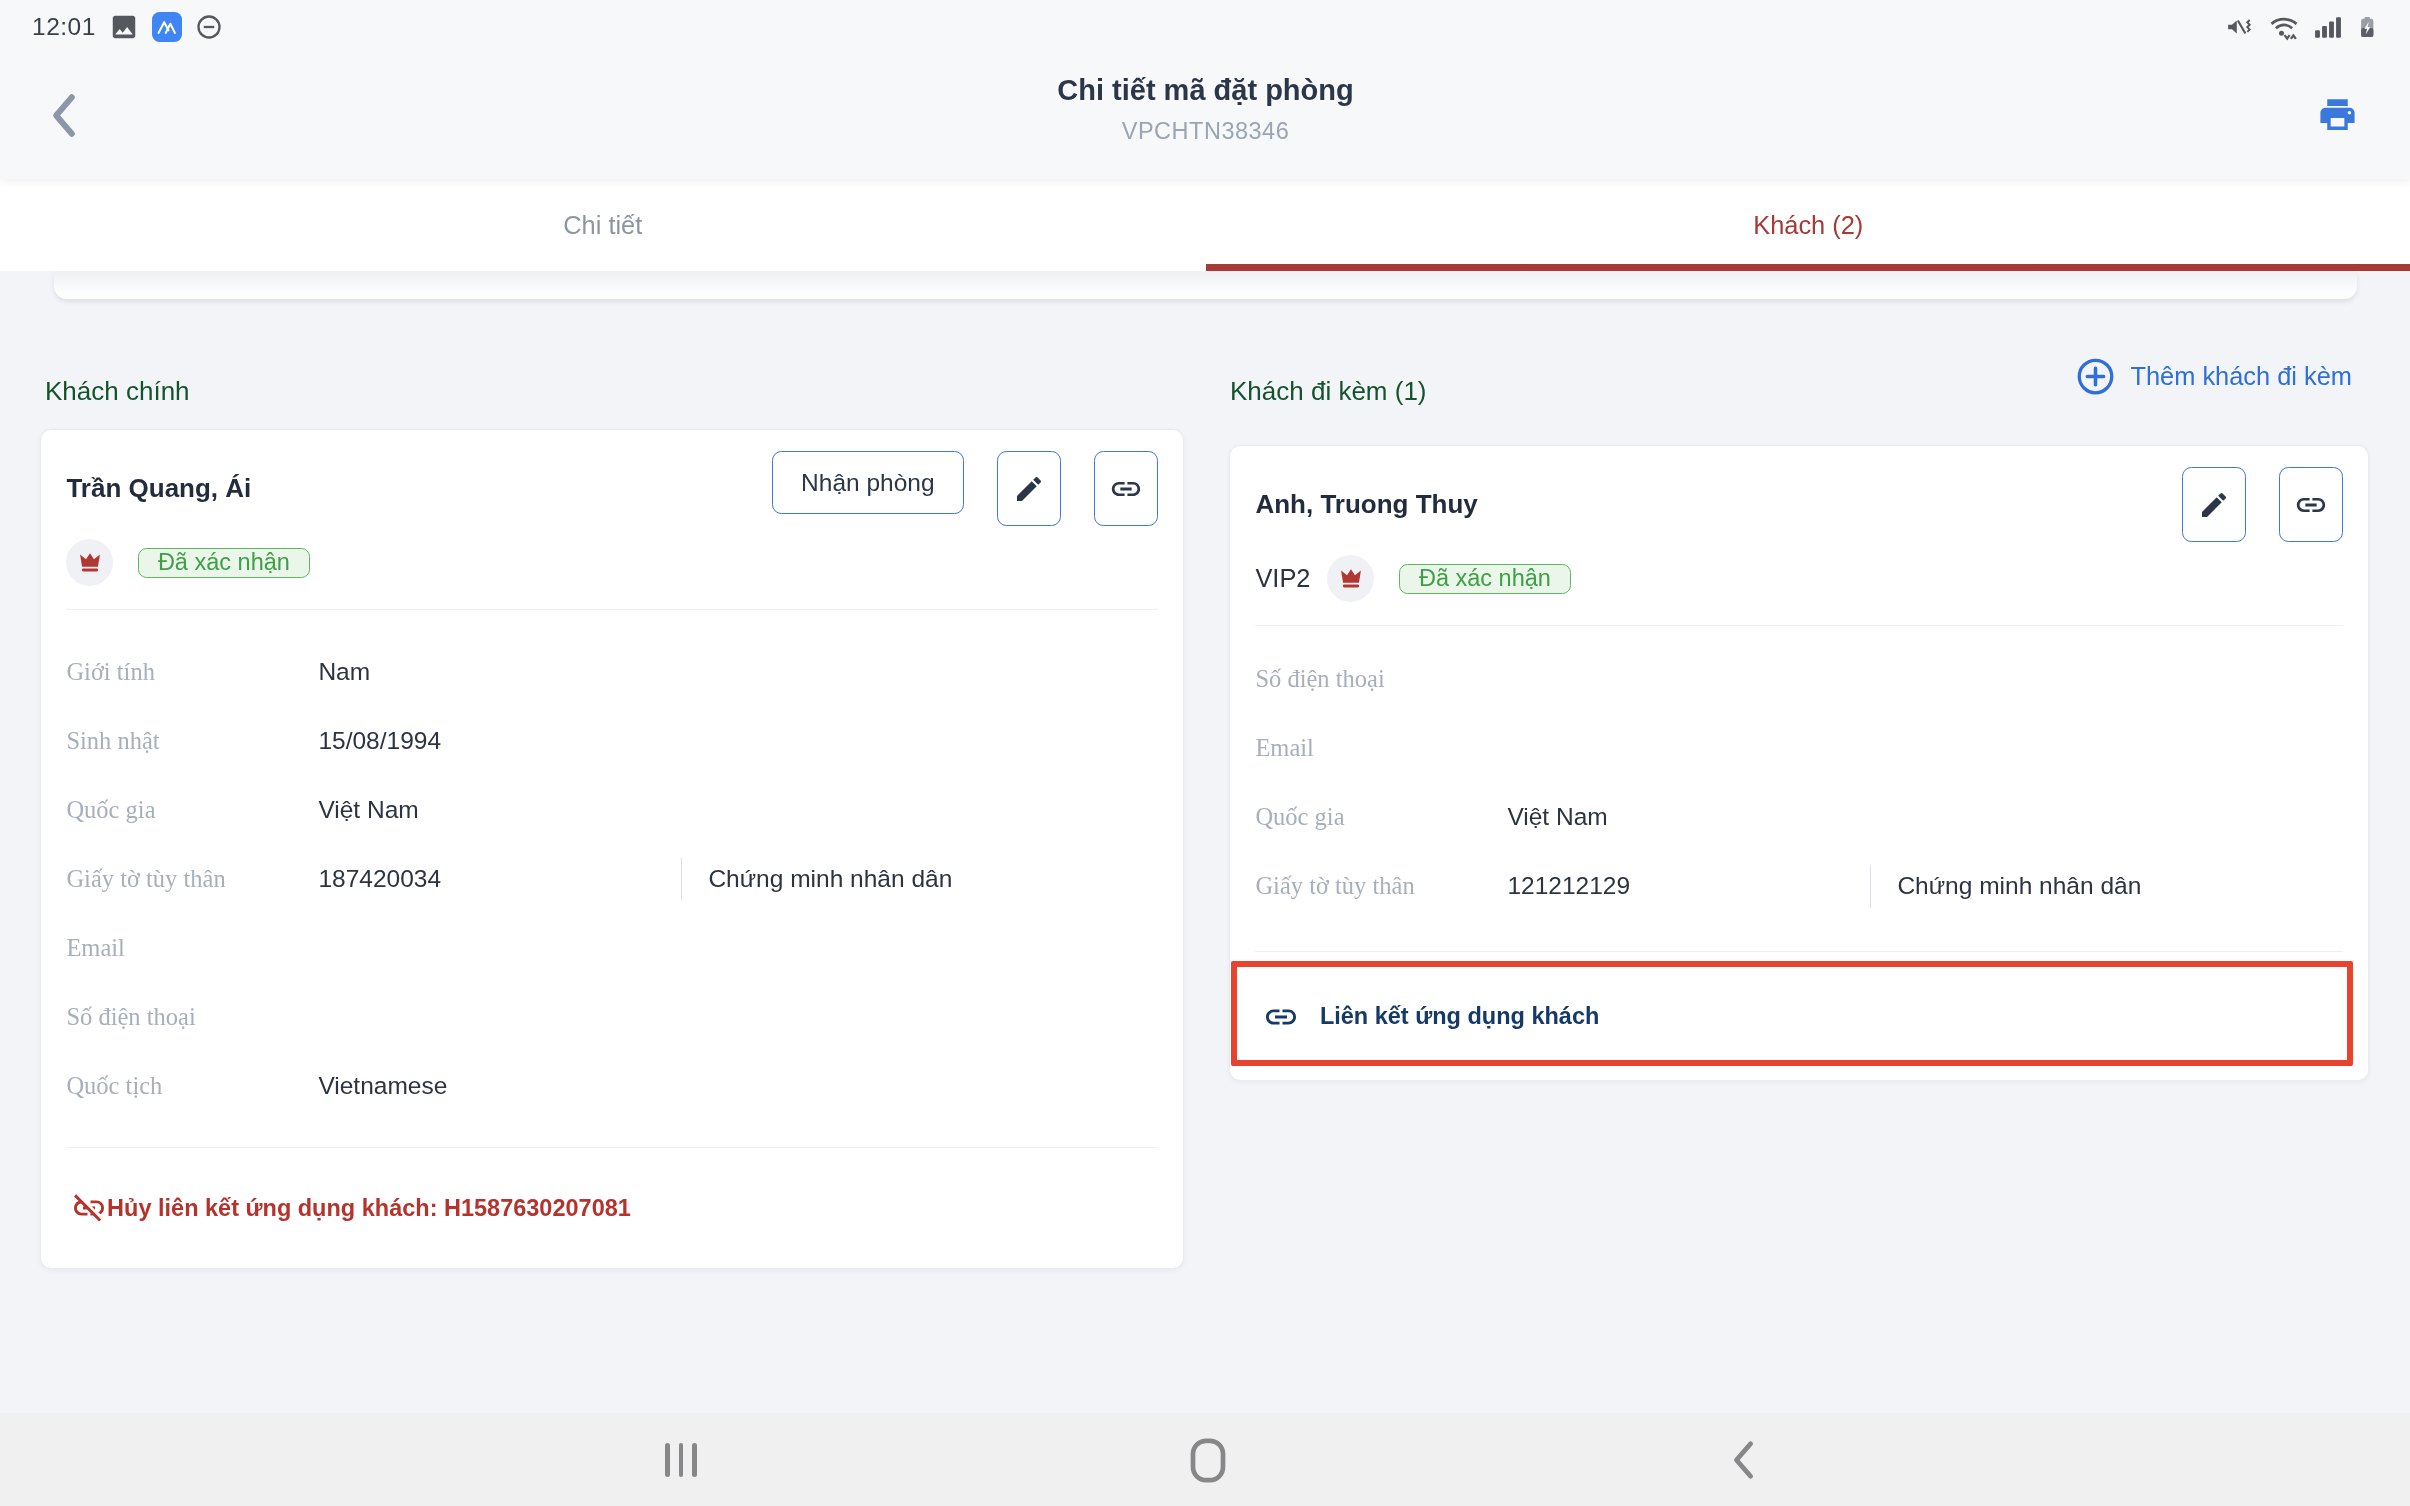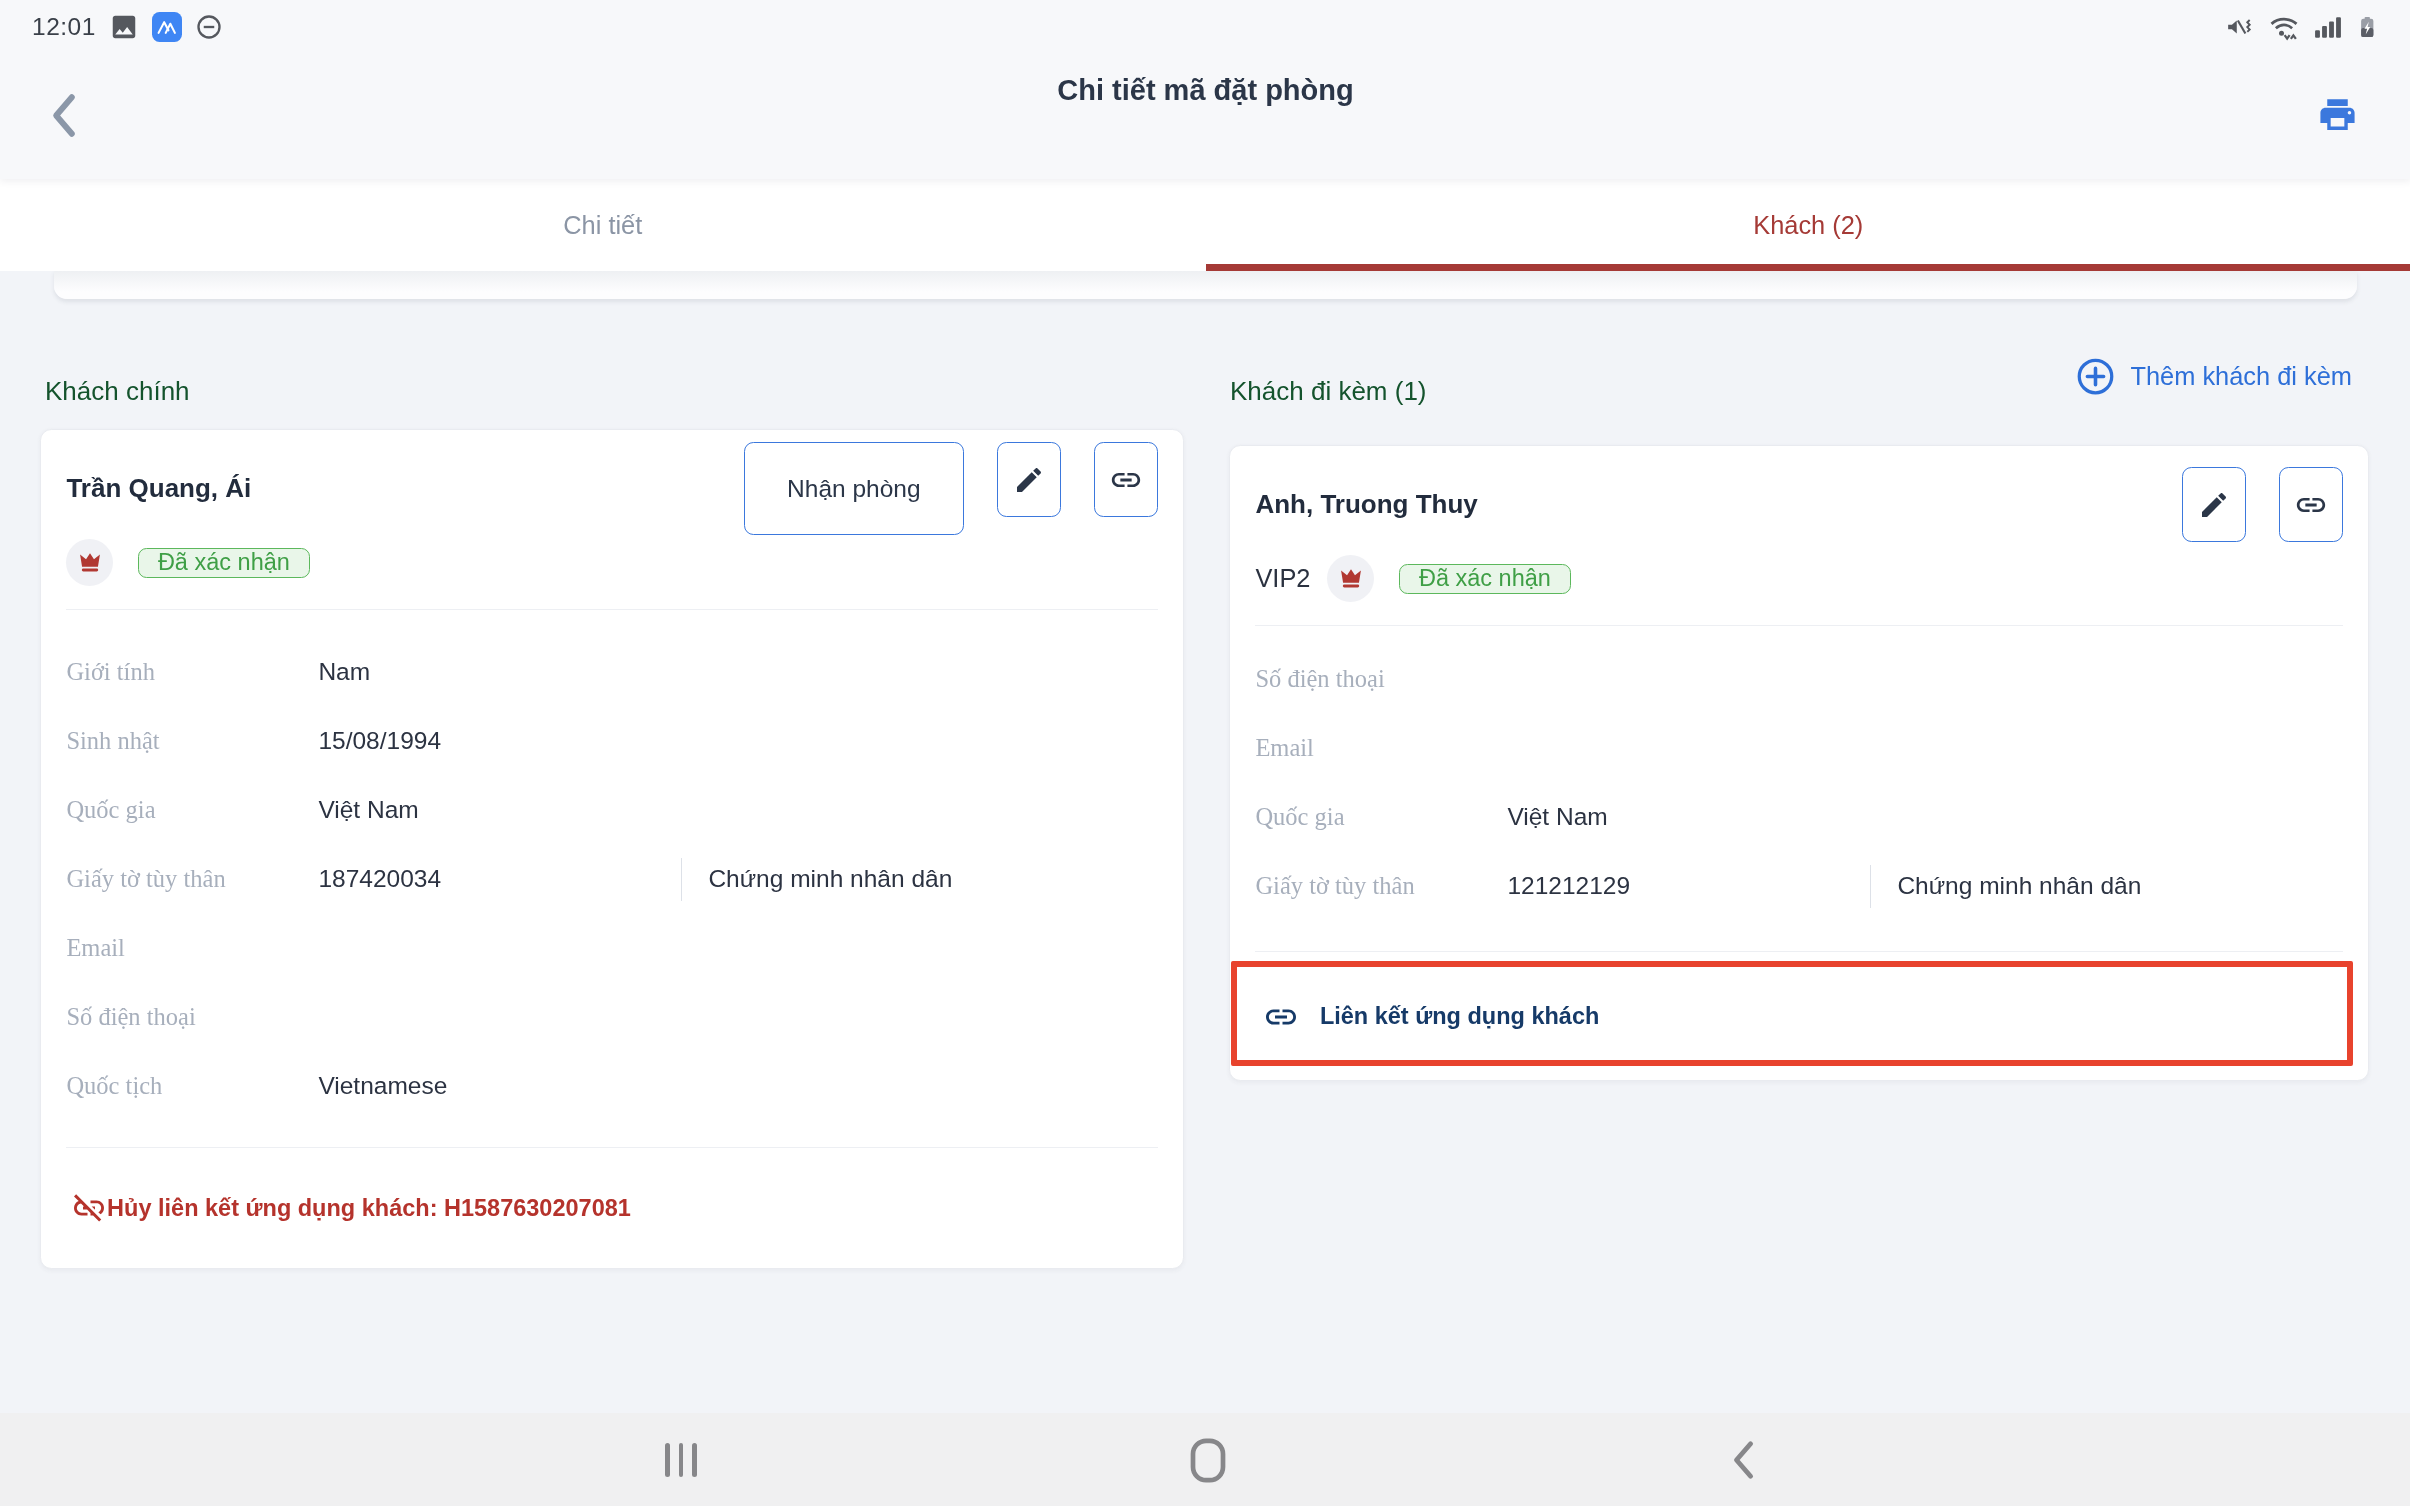--- a/index.html
+++ b/index.html
@@ -69,21 +69,21 @@
     box-shadow:0 1.9px 4.7px rgba(50,60,80,.05);
     padding:0 25.4px;
   }
   .card-main { left:40px;   top:429px; width:1144px; height:840px; }
   .card-comp { left:1229px; top:445px; width:1140px; height:636px; }
   .card-head { display:flex; align-items:center; justify-content:space-between;
     margin-top:21px; height:75px; }
   .guest-name { font-size:26px; font-weight:700; color:#222c3d; }
   .head-actions { display:flex; gap:33px; }
   .btn-checkin {
-    height:93px; padding:0 42px; background:#fff;
+    height:63px; padding:0 28px; background:#fff;
     border:1.9px solid #3b78dd; border-radius:9.4px;
     display:flex; align-items:center; font-size:24.5px; color:#2b3648; cursor:pointer;
   }
   .icon-btn {
     width:64px; height:75px; background:#fff;
     border:1.9px solid #3b78dd; border-radius:9.4px;
     display:flex; align-items:center; justify-content:center; cursor:pointer;
   }
   .vip-row { display:flex; align-items:center; gap:17px; margin-top:13px; height:47px; }
   .vip-label { font-size:25.4px; color:#2b3240; }
@@ -185,20 +185,21 @@
   </div>
 </div>
 
 <div class="header">
   <div class="hdr-back">
     <svg width="32" height="47" viewBox="0 0 24 36">
         <polyline points="18,4 6,18 18,32" fill="none" stroke="#8b97a8" stroke-width="4.5" stroke-linecap="round" stroke-linejoin="round"></polyline>
       </svg>
   </div>
   <div class="hdr-title">Chi tiết mã đặt phòng</div>
+  <div class="hdr-code">VPCHTN38346</div>
   <div class="hdr-print">
     <svg width="41" height="41" viewBox="0 0 24 24">
         <path fill="#3b78dd" d="M19 8H5c-1.66 0-3 1.34-3 3v6h4v4h12v-4h4v-6c0-1.66-1.34-3-3-3zm-3 11H8v-5h8v5zm3-7c-.55 0-1-.45-1-1s.45-1 1-1 1 .45 1 1-.45 1-1 1zm-1-9H6v4h12V3z"></path>
       </svg>
   </div>
 </div>
 
 <div class="tabbar">
   <div class="tab">Chi tiết</div>
   <div class="tab active">Khách (2)</div>

